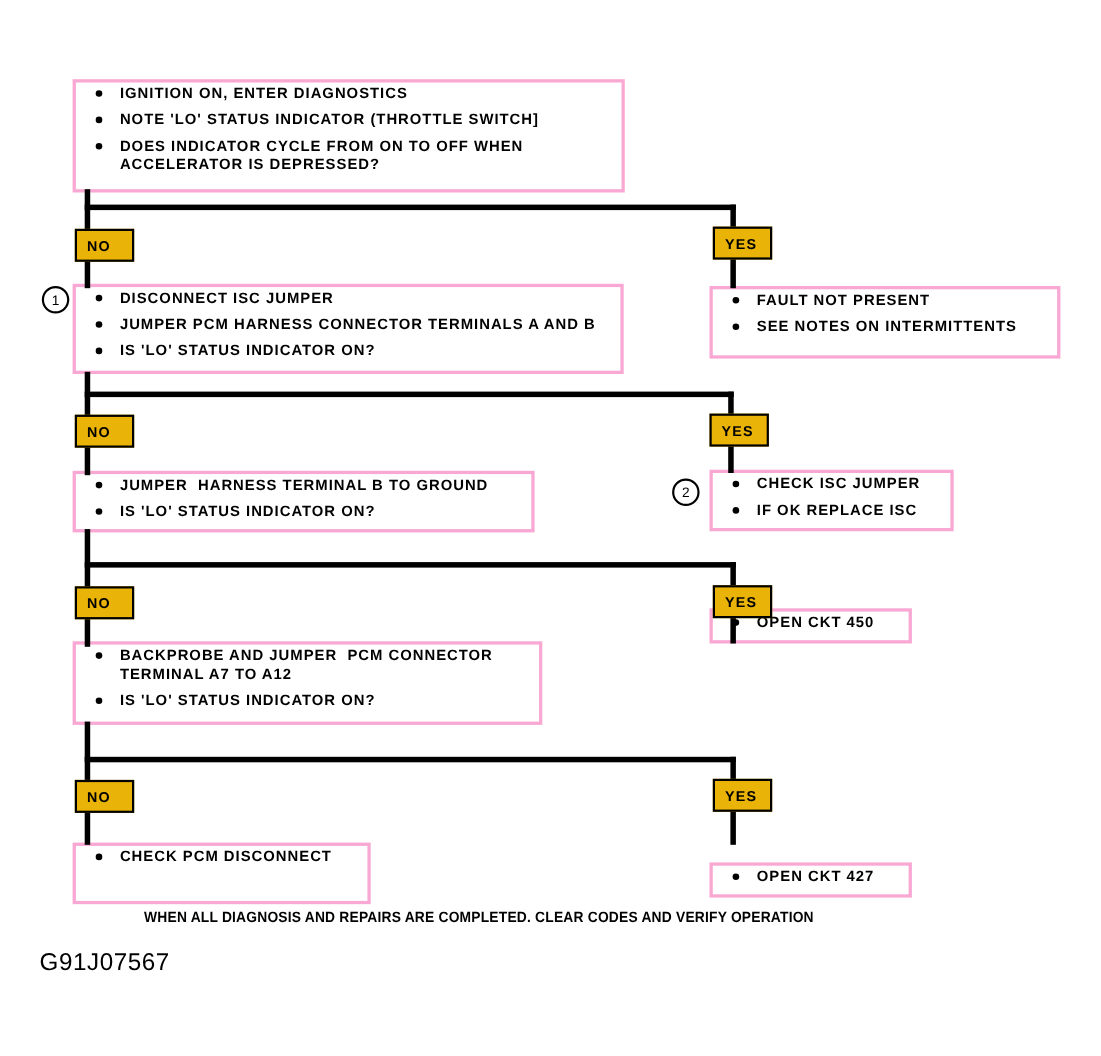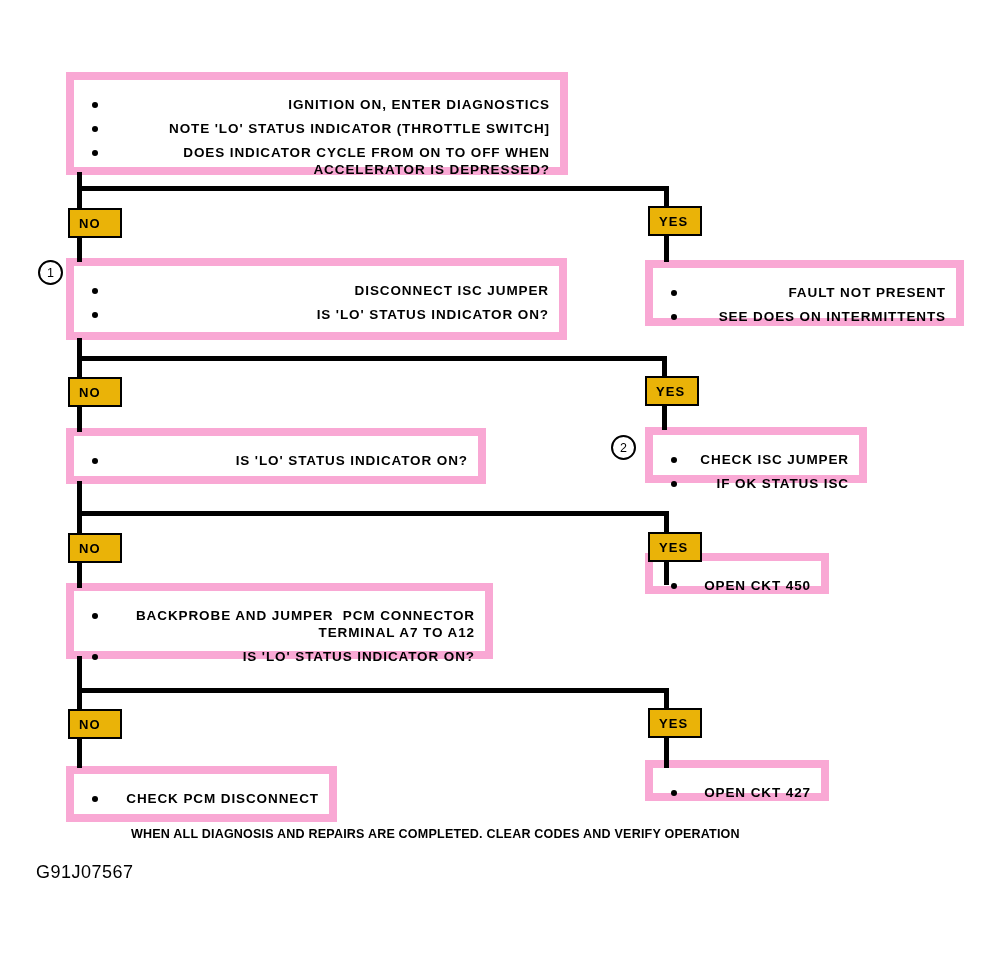--- a/index.html
+++ b/index.html
@@ -14,24 +14,23 @@
     background: #ffffff;
     overflow: hidden;
     font-family: "Liberation Sans", sans-serif;
     color: #000000;
   }
 
   
   .box {
     position: absolute;
     box-sizing: border-box;
-    border: 8px solid #f9a8d4;
+    border: 3px solid #f9a8d4;
     background: #fff;
-    padding: 16px 10px 9px 12px;
-    text-align: right;
+    padding: 1px 10px 9px 12px;
   }
   .bullets {
     list-style: none;
     margin: 0;
     padding: 0;
   }
   .bullets li {
     position: relative;
     padding-left: 28px;
     margin: 0 0 7px 0;
@@ -104,21 +103,21 @@
     font-size: 13.5px;
     font-weight: bold;
     letter-spacing: 0.2px;
     transform: scaleX(0.93);
     transform-origin: left center;
     white-space: nowrap;
     z-index: 5;
   }
   .fig-id {
     position: absolute;
-    font-size: 18px;
+    font-size: 22px;
     letter-spacing: 0.5px;
     font-weight: normal;
     white-space: nowrap;
   }
 </style>
 </head>
 <body>
 
 <div id="page">
 
@@ -159,57 +158,59 @@
     <span>NO</span>
   </div>
 
   <div class="yn" style="left:648px; top:206px; width:54px; height:30px;">
     <span>YES</span>
   </div>
 
   <div class="box" style="left:66px; top:258px; width:501px; height:82px;">
     <ul class="bullets">
       <li>DISCONNECT ISC JUMPER</li>
+      <li>JUMPER PCM HARNESS CONNECTOR TERMINALS A AND B</li>
       <li>IS 'LO' STATUS INDICATOR ON?</li>
     </ul>
   </div>
 
   <div class="marker" style="left:38px; top:260px; width:25px; height:25px;">
     <span>1</span>
   </div>
 
   <div class="box" style="left:645px; top:260px; width:319px; height:66px;">
     <ul class="bullets">
       <li>FAULT NOT PRESENT</li>
-      <li>SEE DOES ON INTERMITTENTS</li>
+      <li>SEE NOTES ON INTERMITTENTS</li>
     </ul>
   </div>
 
   <div class="yn" style="left:68px; top:377px; width:54px; height:30px;">
     <span>NO</span>
   </div>
 
   <div class="yn" style="left:645px; top:376px; width:54px; height:30px;">
     <span>YES</span>
   </div>
 
   <div class="box" style="left:66px; top:428px; width:420px; height:56px;">
     <ul class="bullets">
+      <li>JUMPER  HARNESS TERMINAL B TO GROUND</li>
       <li>IS 'LO' STATUS INDICATOR ON?</li>
     </ul>
   </div>
 
   <div class="marker" style="left:611px; top:435px; width:25px; height:25px;">
     <span>2</span>
   </div>
 
   <div class="box" style="left:645px; top:427px; width:222px; height:56px;">
     <ul class="bullets">
       <li>CHECK ISC JUMPER</li>
-      <li>IF OK STATUS ISC</li>
+      <li>IF OK REPLACE ISC</li>
     </ul>
   </div>
 
   <div class="yn" style="left:68px; top:533px; width:54px; height:30px;">
     <span>NO</span>
   </div>
 
   <div class="yn" style="left:648px; top:532px; width:54px; height:30px;">
     <span>YES</span>
   </div>
@@ -235,21 +236,21 @@
   <div class="yn" style="left:648px; top:708px; width:54px; height:30px;">
     <span>YES</span>
   </div>
 
   <div class="box" style="left:66px; top:766px; width:271px; height:56px;">
     <ul class="bullets">
       <li>CHECK PCM DISCONNECT</li>
     </ul>
   </div>
 
-  <div class="box" style="left:645px; top:760px; width:184px; height:32px;">
+  <div class="box" style="left:645px; top:784px; width:184px; height:32px;">
     <ul class="bullets">
       <li>OPEN CKT 427</li>
     </ul>
   </div>
 
   <div class="footer-note" style="left:131px; top:826px;">WHEN ALL DIAGNOSIS AND REPAIRS ARE COMPLETED. CLEAR CODES AND VERIFY OPERATION</div>
 
   <div class="fig-id" style="left:36px; top:862px;">G91J07567</div>
 
 </div>

